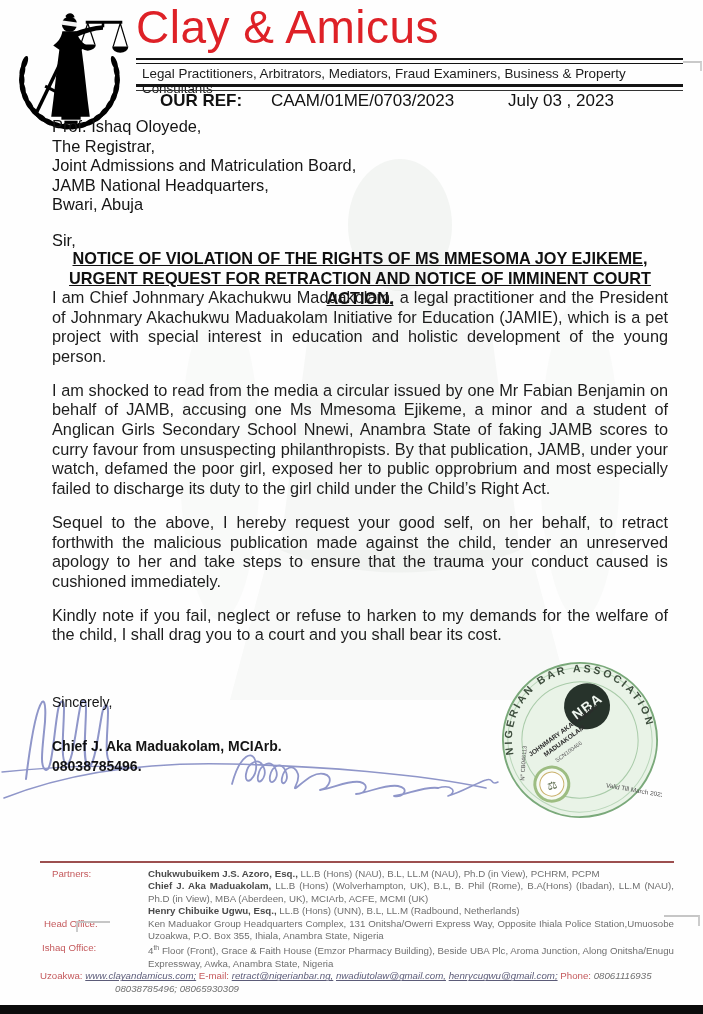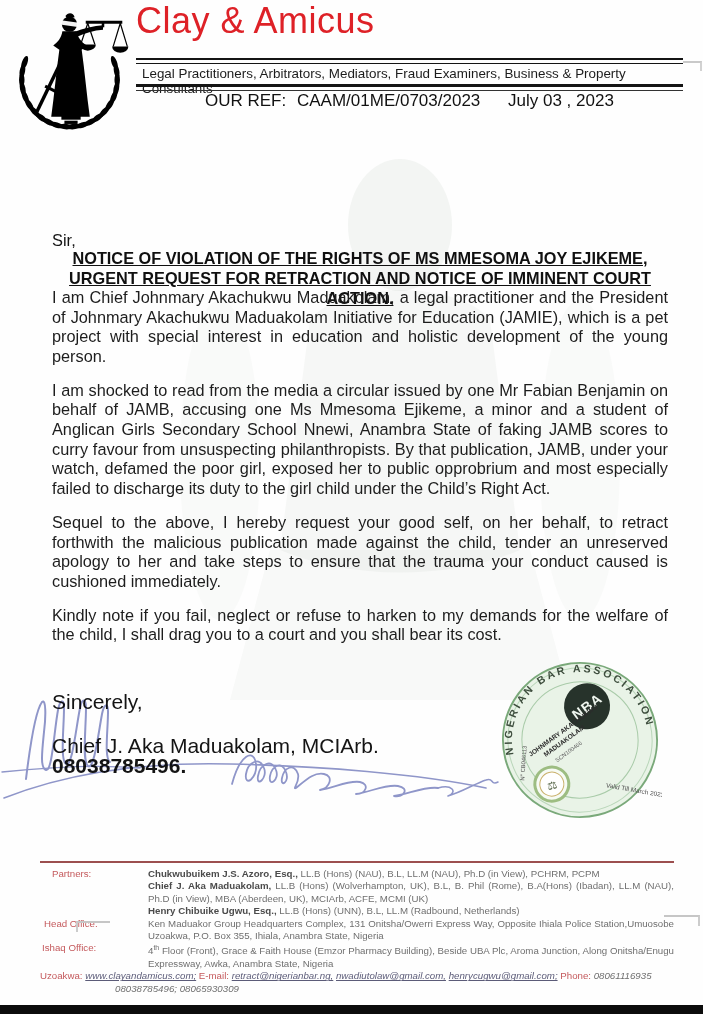--- a/index.html
+++ b/index.html
@@ -1,43 +1,43 @@
 <!DOCTYPE html>
 <html><head>
 <meta charset="utf-8">
 <style>
   html,body{margin:0;padding:0;background:#ffffff;}
   .page{position:relative;width:703px;height:1014px;background:#fefefe;overflow:hidden;
         font-family:"Liberation Sans","DejaVu Sans",sans-serif;color:#1e1e1e;}
   
   .logo{position:absolute;left:6px;top:8px;width:128px;height:132px;}
-  .firm-title{position:absolute;left:136px;top:0px;font-size:36px;letter-spacing:.5px;
+  .firm-title{position:absolute;left:136px;top:0px;font-size:46px;letter-spacing:.5px;
               color:#de2127;white-space:nowrap;font-weight:400;text-align:center;}
   .rule-a{position:absolute;left:136px;right:20px;top:58px;height:3px;
           border-top:2px solid #141414;border-bottom:1px solid #141414;}
   .tagline{position:absolute;left:142px;right:20px;top:66px;font-size:13.4px;color:#1c1c1c;}
   .rule-b{position:absolute;left:136px;right:20px;top:84px;height:3px;
           border-top:3px solid #141414;border-bottom:1px solid #333;}
   .refrow{position:absolute;left:160px;right:20px;top:91px;font-size:17px;color:#111;}
-  .refrow .lbl{font-weight:400;margin-left:45px;}
-  .refrow .val{margin-left:6px;}
+  .refrow .lbl{font-weight:700;}
+  .refrow .val{margin-left:24px;}
   .date{position:absolute;left:508px;top:91px;font-size:17px;color:#111;}
   
   .recipient{position:absolute;left:52px;top:117px;font-size:16.4px;line-height:19.6px;color:#141414;}
   .salutation{position:absolute;left:52px;top:231px;font-size:16.4px;color:#141414;}
   .subject{position:absolute;left:52px;right:35px;top:249px;font-size:16.3px;line-height:19.8px;
            font-weight:700;text-align:center;text-decoration:underline;color:#101010;}
   .body-text{position:absolute;left:52px;right:35px;top:288px;font-size:16.3px;line-height:19.6px;
              text-align:justify;color:#1d1d1d;}
   .body-text p{margin:0 0 14.5px 0;}
   
   .watermark{position:absolute;left:150px;top:130px;width:480px;height:570px;pointer-events:none;}
   
-  .closing{position:absolute;left:52px;top:692px;font-size:21px;line-height:20px;color:#141414;}
-  .closing .name{font-weight:400;margin-top:24px;}
+  .closing{position:absolute;left:52px;top:692px;font-size:14px;line-height:20px;color:#141414;}
+  .closing .name{font-weight:700;margin-top:24px;}
   .closing .phone{font-weight:700;}
   .signature{position:absolute;left:0px;top:676px;width:520px;height:134px;mix-blend-mode:multiply;}
   .seal{position:absolute;left:498px;top:658px;width:164px;height:164px;}
   
   .footer{position:absolute;left:40px;right:29px;top:861px;font-size:9.7px;line-height:12.4px;color:#6f6f6f;}
   .footer .toprule{border-top:2px solid #9c4f4f;margin-bottom:5px;}
   .frow{display:grid;grid-template-columns:108px 1fr;}
   .flabel{color:#c4595c;padding-left:12px;}
   .fcontent{text-align:justify;}
   .pname{font-weight:700;color:#4b4b4b;}
@@ -120,20 +120,27 @@
     <div class="tagline">Legal Practitioners, Arbitrators, Mediators, Fraud Examiners, Business &amp; Property Consultants</div>
     <div class="rule-b"></div>
     <div class="refrow">
       <span class="lbl">OUR REF:</span>
       <span class="val">CAAM/01ME/0703/2023</span>
     </div>
     <div class="date">July 03 , 2023</div>
   </div>
   <div class="mark-tr"></div>
 
+  <div class="recipient">
+    <div>Prof. Ishaq Oloyede,</div>
+    <div>The Registrar,</div>
+    <div>Joint Admissions and Matriculation Board,</div>
+    <div>JAMB National Headquarters,</div>
+    <div>Bwari, Abuja</div>
+  </div>
 
   <div class="salutation">Sir,</div>
   <div class="subject">NOTICE OF VIOLATION OF THE RIGHTS OF MS MMESOMA JOY EJIKEME, URGENT REQUEST FOR RETRACTION AND NOTICE OF IMMINENT COURT ACTION.</div>
 
   <div class="body-text">
     <p>I am Chief Johnmary Akachukwu Maduakolam, a legal practitioner and the President of Johnmary Akachukwu Maduakolam Initiative for Education (JAMIE), which is a pet project with special interest in education and holistic development of the young person.</p>
     <p>I am shocked to read from the media a circular issued by one Mr Fabian Benjamin on behalf of JAMB, accusing one Ms Mmesoma Ejikeme, a minor and a student of Anglican Girls Secondary School Nnewi, Anambra State of faking JAMB scores to curry favour from unsuspecting philanthropists. By that publication, JAMB, under your watch, defamed the poor girl, exposed her to public opprobrium and most especially failed to discharge its duty to the girl child under the Child’s Right Act.</p>
     <p>Sequel to the above, I hereby request your good self, on her behalf, to retract forthwith the malicious publication made against the child, tender an unreserved apology to her and take steps to ensure that the trauma your conduct caused is cushioned immediately.</p>
     <p>Kindly note if you fail, neglect or refuse to harken to my demands for the welfare of the child, I shall drag you to a court and you shall bear its cost.</p>
   </div>

